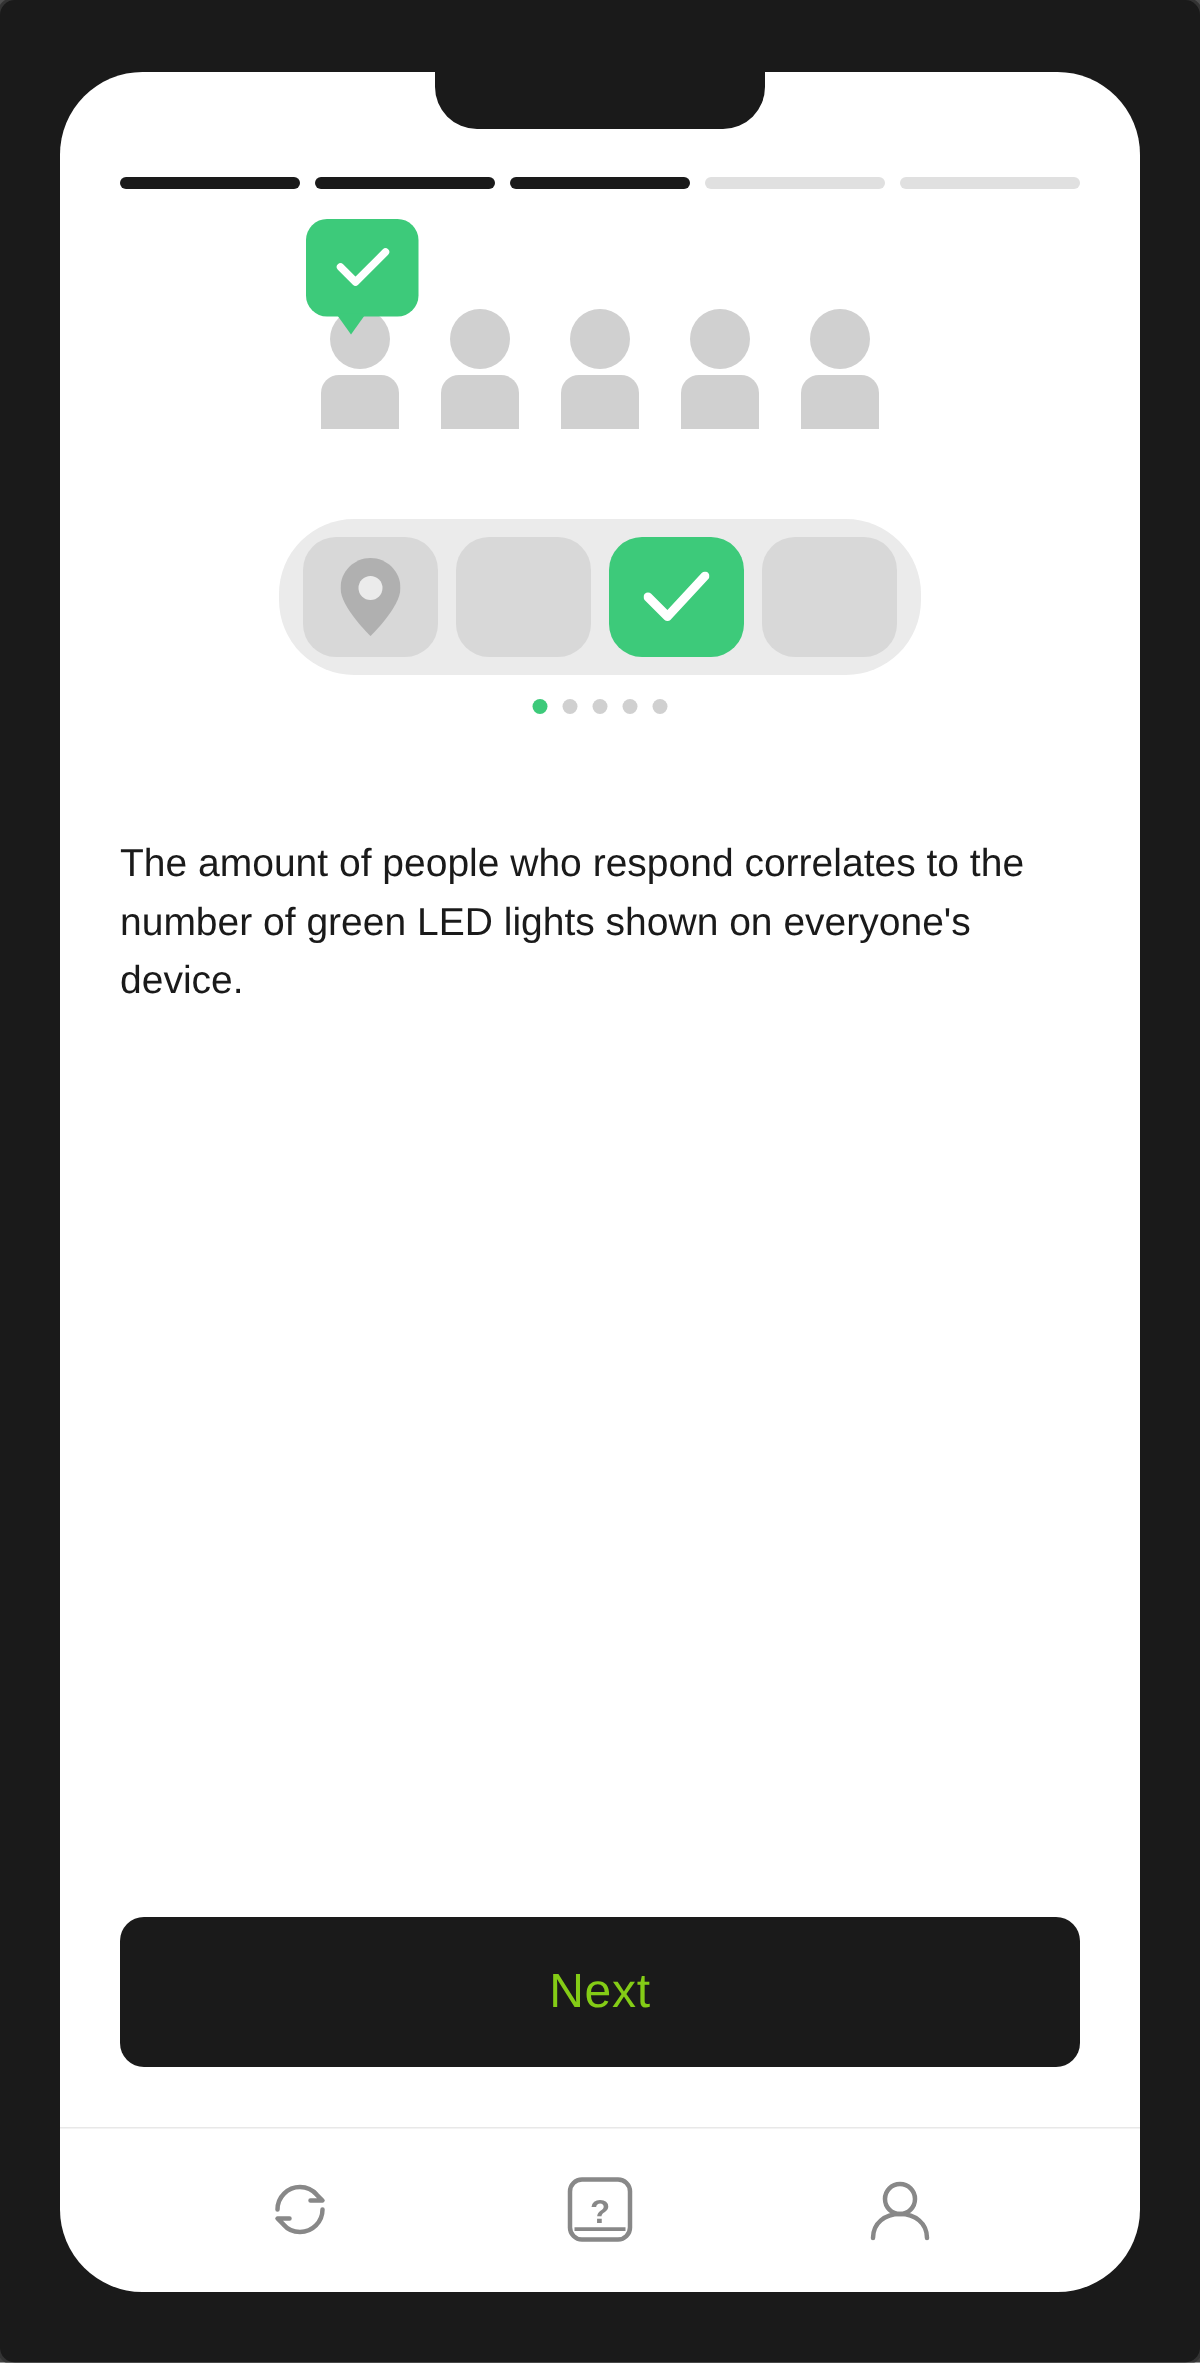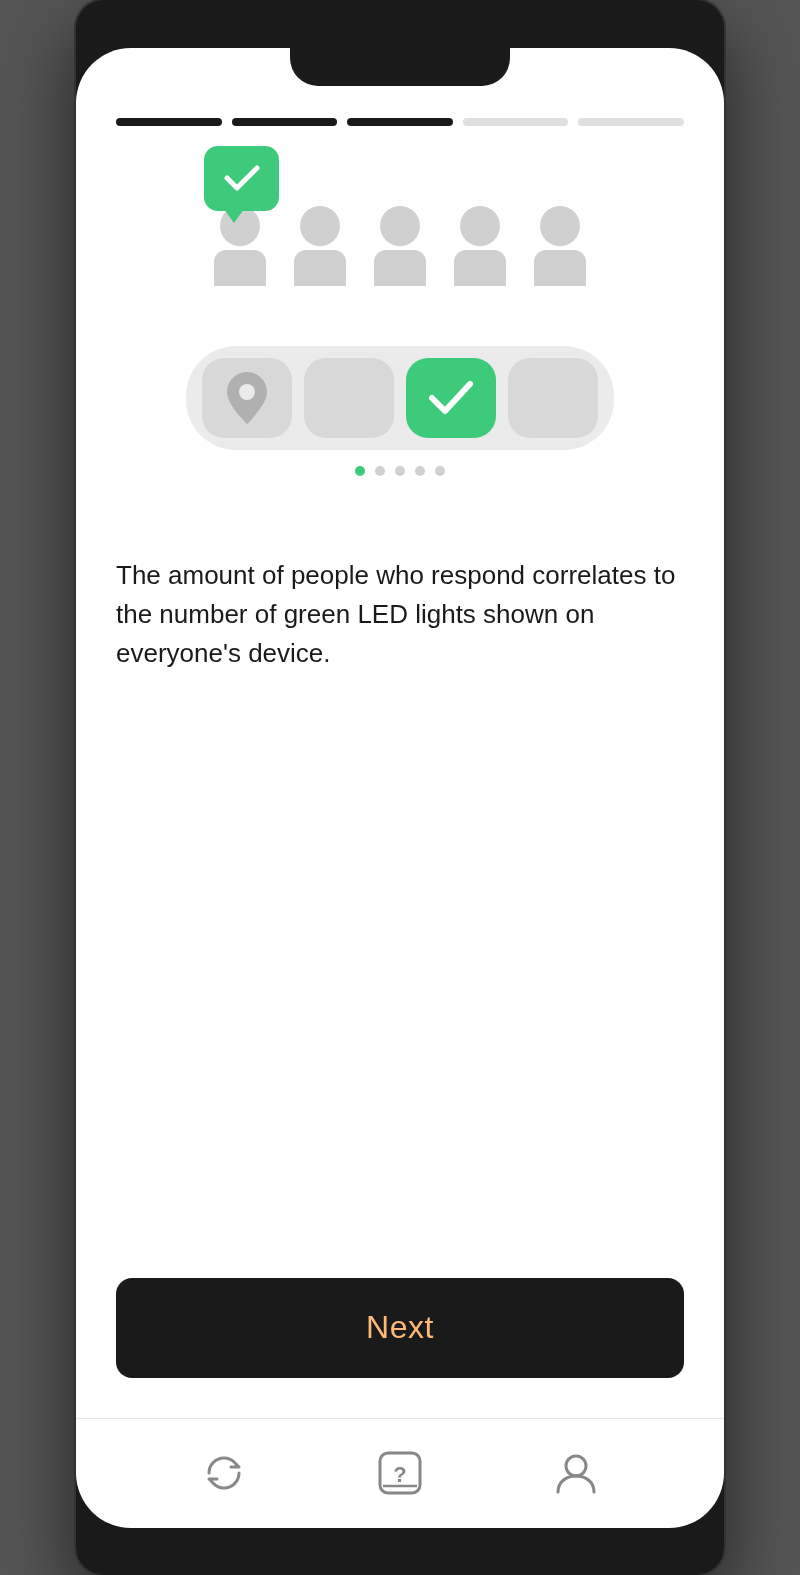--- a/index.html
+++ b/index.html
@@ -7,24 +7,24 @@
     body {
       background: #555;
       display: flex;
       justify-content: center;
       align-items: center;
       min-height: 100vh;
       font-family: -apple-system, BlinkMacSystemFont, 'Segoe UI', sans-serif;
     }
 
     .phone-frame {
-      width: 648px;
+      width: 800px;
       height: 1575px;
       background: #1a1a1a;
-      border-radius: 28px;
+      border-radius: 10px;
       position: relative;
       display: flex;
       justify-content: center;
       align-items: center;
       box-shadow: 0 0 0 2px #333, 0 30px 80px rgba(0,0,0,0.6);
     }
 
     .phone-screen {
       width: 720px;
       height: 1480px;
@@ -195,21 +195,21 @@
 
     
     .next-btn-container {
       padding: 20px 40px 40px;
     }
 
     .next-btn {
       width: 100%;
       height: 100px;
       background: #1a1a1a;
-      color: #fdba74;
+      color: #84cc16;
       border: none;
       border-radius: 16px;
       font-size: 32px;
       font-weight: 500;
       cursor: pointer;
       letter-spacing: 0.5px;
     }
 
     
     .bottom-nav {

